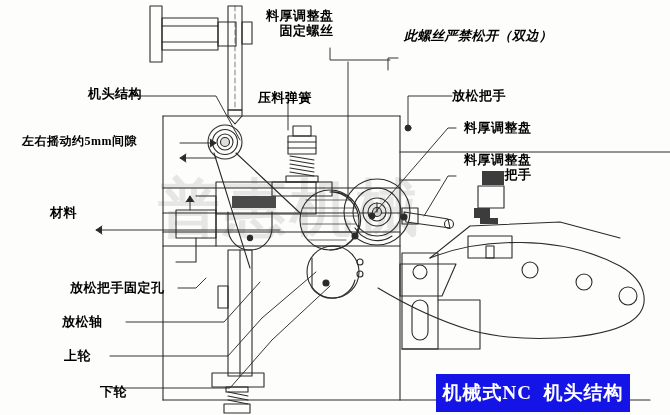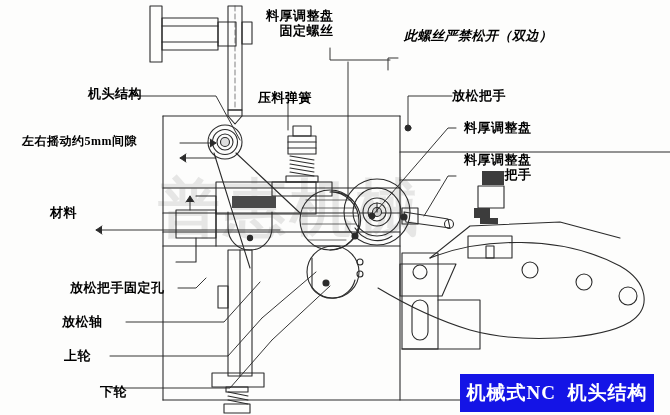--- a/index.html
+++ b/index.html
@@ -227,15 +227,15 @@
   <div class="lbl" style="left:50px;top:205px;">材料</div>
 
   <div class="lbl" style="left:50px;top:280px;margin-left:20px;">放松把手固定孔</div>
 
   <div class="lbl" style="left:62px;top:314px;">放松轴</div>
 
   <div class="lbl" style="left:64px;top:348px;">上轮</div>
 
   <div class="lbl" style="left:64px;top:384px;margin-left:36px;">下轮</div>
 
-  <div class="banner" style="left:460px;top:374px;width:194px;height:38px;">机械式NC  机头结构</div>
+  <div class="banner" style="left:436px;top:374px;width:194px;height:38px;">机械式NC  机头结构</div>
 
 </div>
 
 </body></html>

